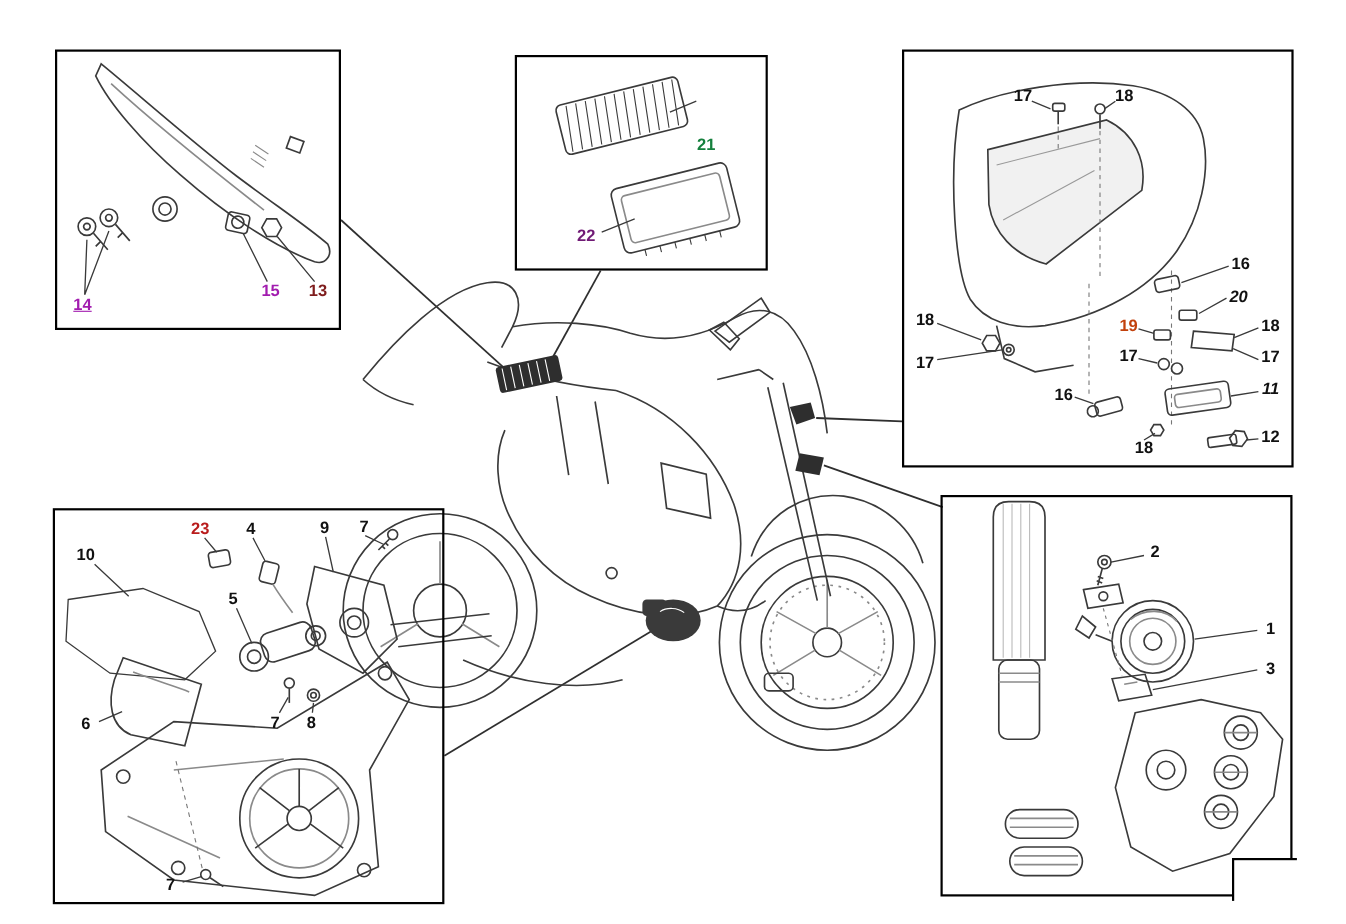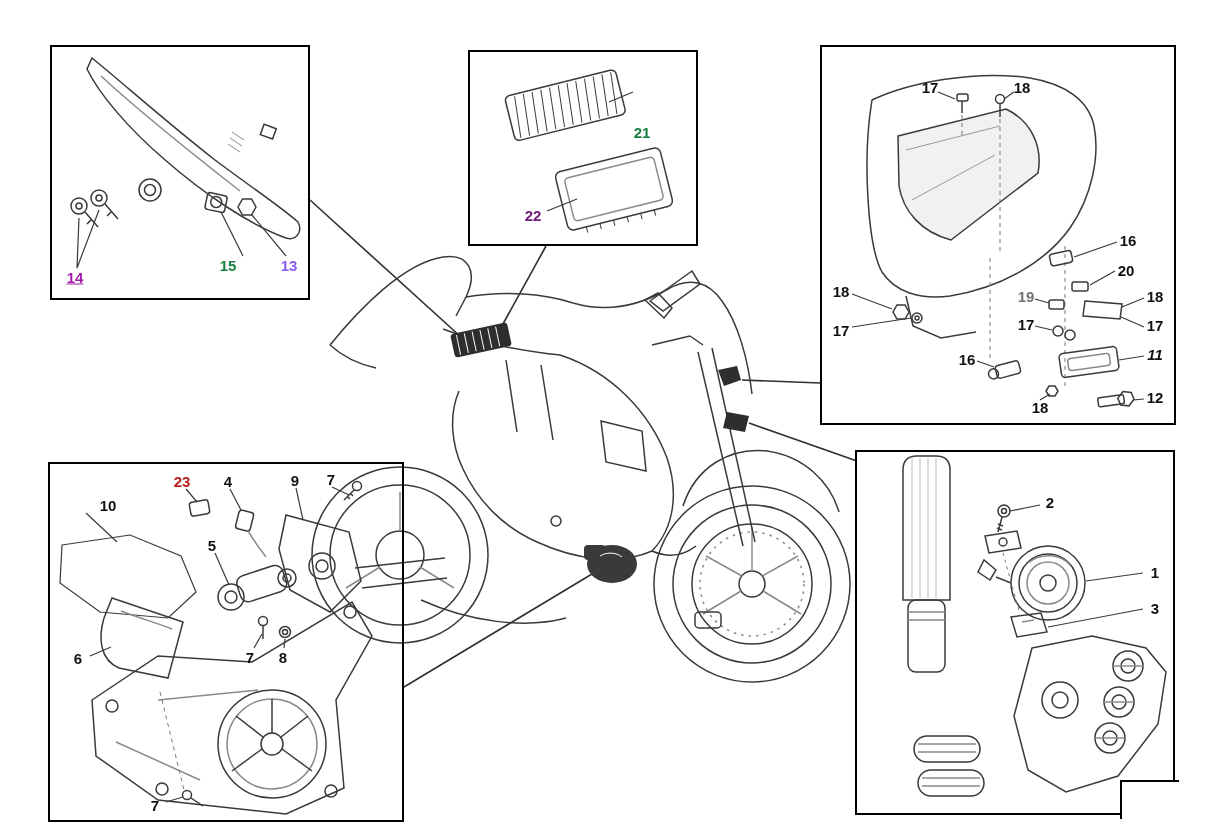--- a/index.html
+++ b/index.html
@@ -245,39 +245,39 @@
       <div class="detail-box" style="left: 468px; top: 50px; width: 230px; height: 196px; border-color: rgb(0, 0, 0);"></div>
       <div class="detail-box" style="left: 820px; top: 45px; width: 356px; height: 380px; border-color: rgb(0, 0, 0);"></div>
       <div class="detail-box" style="left: 48px; top: 462px; width: 356px; height: 360px; border-color: rgb(0, 0, 0);"></div>
       <div class="detail-box" style="left: 855px; top: 450px; width: 320px; height: 365px; border-color: rgb(0, 0, 0);"></div>
     </div>
 
   <div class="notch" style="left:1120px;top:780px;width:57px;height:37px;"></div>
 
   <div>
       <span class="callout" style="left: 75px; top: 277px; color: #a21caf; text-decoration: underline;">14</span>
-      <span class="callout" style="left: 228px; top: 265px; color: #15803d;">15</span>
-      <span class="callout" style="left: 289px; top: 265px; color: #8b5cf6;">13</span>
+      <span class="callout" style="left: 246px; top: 265px; color: #a21caf;">15</span>
+      <span class="callout" style="left: 289px; top: 265px; color: #7f1d1d;">13</span>
       <span class="callout" style="left: 642px; top: 88px; color: #15803d; margin-top: 44px;">21</span>
       <span class="callout" style="left: 533px; top: 215px; color: #701a75;">22</span>
       <span class="callout" style="left: 930px; top: 87px; color: rgb(17, 17, 17);">17</span>
       <span class="callout" style="left: 1022px; top: 87px; color: rgb(17, 17, 17);">18</span>
       <span class="callout" style="left: 1128px; top: 240px; color: rgb(17, 17, 17);">16</span>
-      <span class="callout" style="left: 1126px; top: 270px; color: rgb(17, 17, 17);">20</span>
+      <span class="callout" style="left: 1126px; top: 270px; color: rgb(17, 17, 17); font-style: italic;">20</span>
       <span class="callout" style="left: 841px; top: 291px; color: rgb(17, 17, 17);">18</span>
       <span class="callout" style="left: 841px; top: 330px; color: rgb(17, 17, 17);">17</span>
-      <span class="callout" style="left: 1026px; top: 296px; color: #737373;">19</span>
+      <span class="callout" style="left: 1026px; top: 296px; color: #c2410c;">19</span>
       <span class="callout" style="left: 1026px; top: 324px; color: rgb(17, 17, 17);">17</span>
       <span class="callout" style="left: 967px; top: 359px; color: rgb(17, 17, 17);">16</span>
       <span class="callout" style="left: 1155px; top: 296px; color: rgb(17, 17, 17);">18</span>
       <span class="callout" style="left: 1155px; top: 325px; color: rgb(17, 17, 17);">17</span>
       <span class="callout" style="left: 1155px; top: 354px; color: rgb(17, 17, 17); font-style: italic;">11</span>
       <span class="callout" style="left: 1155px; top: 397px; color: rgb(17, 17, 17);">12</span>
       <span class="callout" style="left: 1040px; top: 407px; color: rgb(17, 17, 17);">18</span>
-      <span class="callout" style="left: 78px; top: 505px; color: rgb(17, 17, 17); margin-left: 30px;">10</span>
+      <span class="callout" style="left: 78px; top: 505px; color: rgb(17, 17, 17);">10</span>
       <span class="callout" style="left: 182px; top: 481px; color: #b91c1c;">23</span>
       <span class="callout" style="left: 228px; top: 481px; color: rgb(17, 17, 17);">4</span>
       <span class="callout" style="left: 295px; top: 480px; color: rgb(17, 17, 17);">9</span>
       <span class="callout" style="left: 331px; top: 479px; color: rgb(17, 17, 17);">7</span>
       <span class="callout" style="left: 212px; top: 545px; color: rgb(17, 17, 17);">5</span>
       <span class="callout" style="left: 78px; top: 658px; color: rgb(17, 17, 17);">6</span>
       <span class="callout" style="left: 250px; top: 657px; color: rgb(17, 17, 17);">7</span>
       <span class="callout" style="left: 283px; top: 657px; color: rgb(17, 17, 17);">8</span>
       <span class="callout" style="left: 155px; top: 805px; color: rgb(17, 17, 17);">7</span>
       <span class="callout" style="left: 1050px; top: 502px; color: rgb(17, 17, 17);">2</span>

